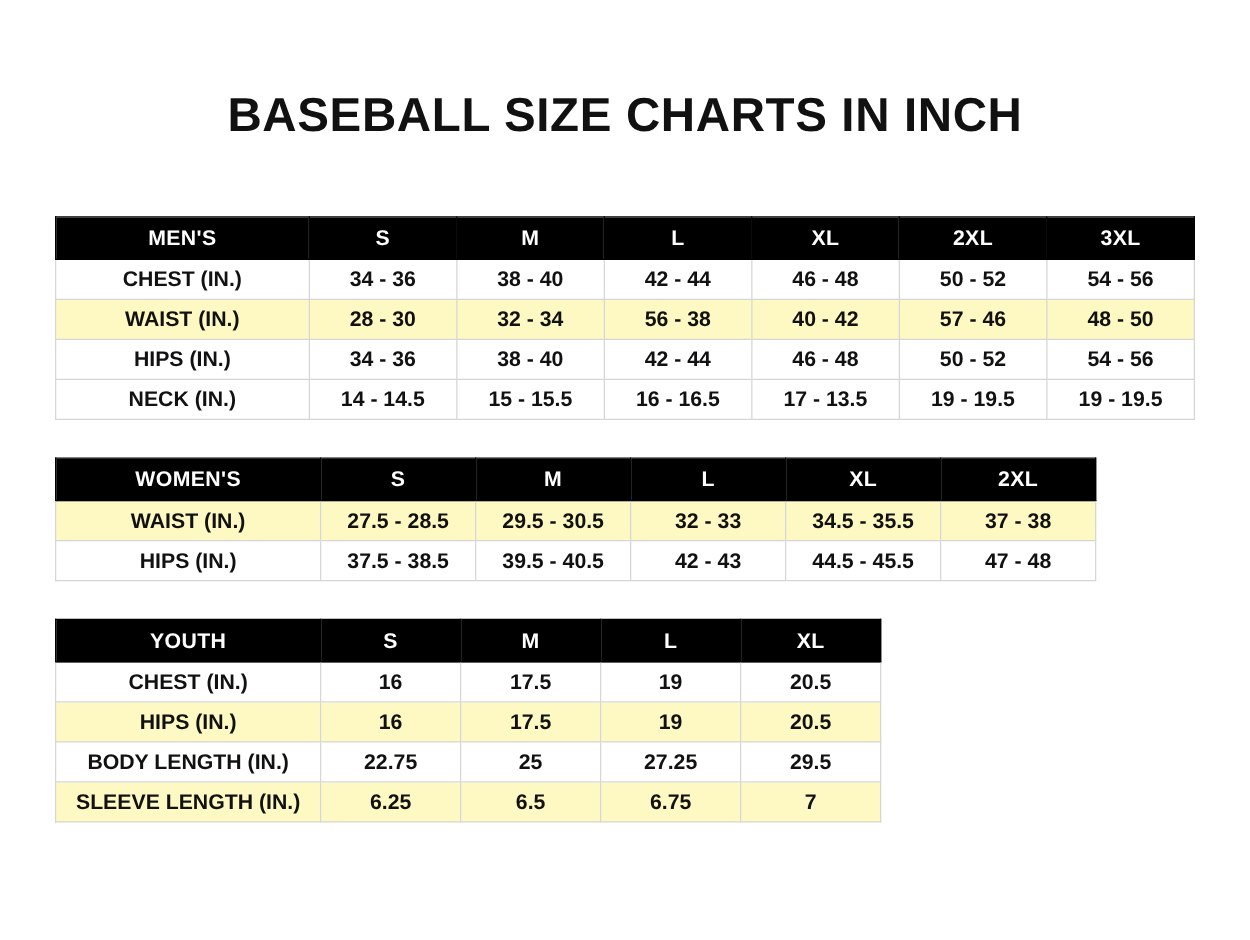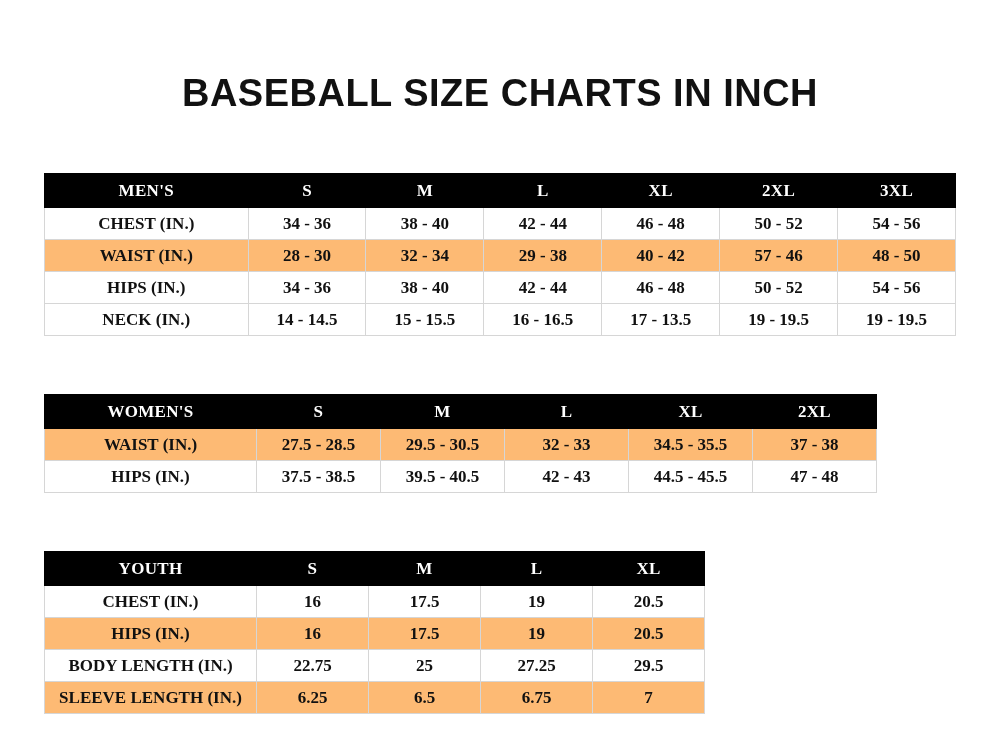--- a/index.html
+++ b/index.html
@@ -31,22 +31,21 @@
   }
 
   .tables {
     padding: 0 44px;
     margin-top: 58px;
   }
 
   table.size-table {
     border-collapse: collapse;
     table-layout: fixed;
-    margin-bottom: 36px;
-    font-family: Liberation Serif, serif;
+    margin-bottom: 8px;
   }
 
   table.size-table td,
   table.size-table th {
     border: 1px solid #d6d6d6;
     text-align: center;
     font-size: 17px;
     font-weight: bold;
     height: 31px;
     padding: 0 4px;
@@ -58,21 +57,21 @@
   table.size-table thead th {
     background: #000000;
     color: #ffffff;
     border: 1px solid #000000;
     font-size: 17px;
     letter-spacing: 0.3px;
     height: 33px;
   }
 
   tbody tr.alt td {
-    background: #fdba74;
+    background: #fef9c3;
   }
 
   
   .col-label { width: 212px; }
   .col-men { width: 122px; }
   .col-women { width: 124px; }
   .col-youth { width: 112px; }
 
   .spacer-men { height: 22px; }
 </style>
@@ -113,21 +112,21 @@
           <td>38 - 40</td>
           <td>42 - 44</td>
           <td>46 - 48</td>
           <td>50 - 52</td>
           <td>54 - 56</td>
         </tr>
         <tr class="alt">
           <td>WAIST (IN.)</td>
           <td>28 - 30</td>
           <td>32 - 34</td>
-          <td>29 - 38</td>
+          <td>56 - 38</td>
           <td>40 - 42</td>
           <td>57 - 46</td>
           <td>48 - 50</td>
         </tr>
         <tr>
           <td>HIPS (IN.)</td>
           <td>34 - 36</td>
           <td>38 - 40</td>
           <td>42 - 44</td>
           <td>46 - 48</td>

